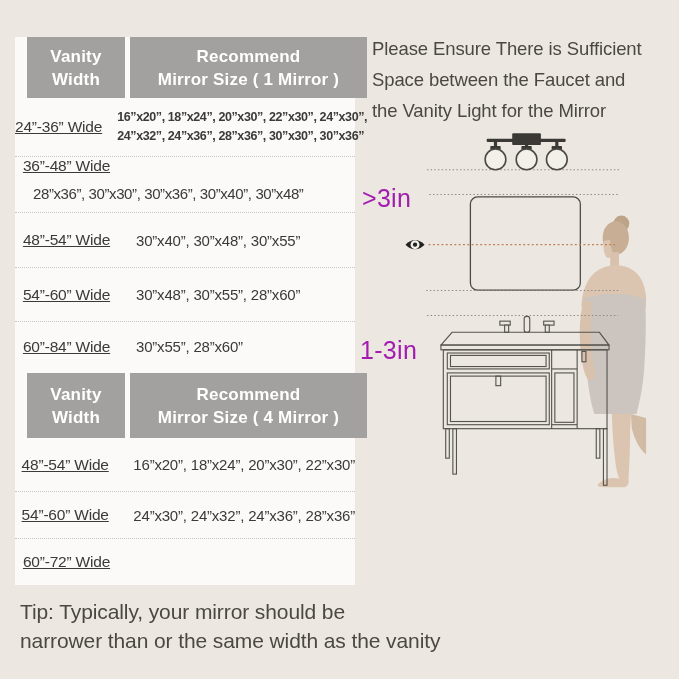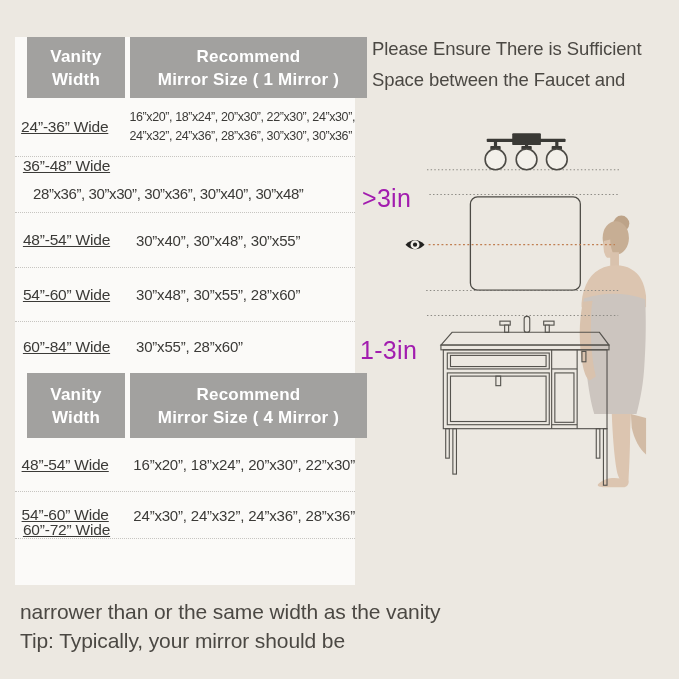--- a/index.html
+++ b/index.html
@@ -12,25 +12,25 @@
   .h2{top:336px;height:65px;}
   .th{background:#a2a19f;color:#ffffff;display:flex;flex-direction:column;
       align-items:center;justify-content:center;font-weight:bold;font-size:17px;line-height:23px;
       font-family:"Liberation Sans",sans-serif;letter-spacing:0.2px;}
   .th1{width:98px;}
   .th2{flex:1;}
   .row{position:absolute;left:0;width:340px;display:flex;}
   .sep{border-bottom:1.5px dotted #c7c5c1;box-sizing:border-box;}
   .r1{top:61px;height:59px;} .r2{top:120px;height:56px;flex-direction:column;} .r3{top:176px;height:55px;}
   .r4{top:231px;height:54px;} .r5{top:285px;height:49px;}
-  .r6{top:401px;height:54px;} .r7{top:455px;height:47px;} .r8{top:484px;height:46px;flex-direction:column;}
+  .r6{top:401px;height:54px;} .r7{top:455px;height:47px;} .r8{top:502px;height:46px;}
   .cell-w{width:103px;display:flex;align-items:center;justify-content:center;
           font-size:15.5px;letter-spacing:-0.2px;white-space:nowrap;text-decoration:underline;}
   .cell-s{flex:1;display:flex;align-items:center;padding-left:18px;white-space:nowrap;}
-  .cell-s.two{flex-direction:column;align-items:flex-start;justify-content:center;line-height:19px;padding-left:15px;}
+  .cell-s.two{flex-direction:column;align-items:flex-start;justify-content:center;line-height:19px;padding-left:15px;font-weight:bold;}
   .v-xs{font-size:12.5px;letter-spacing:-0.4px;}
   .v-s{font-size:15px;letter-spacing:-0.4px;}
   .v-s2{font-size:13px;letter-spacing:-0.4px;}
   .v-m{font-size:15px;letter-spacing:-0.2px;}
   
   .note{position:absolute;left:372px;top:33px;font-size:18.5px;line-height:31px;
         color:#4b4843;letter-spacing:-0.1px;white-space:nowrap;}
   .gap-label{position:absolute;font-size:25px;color:#a21caf;letter-spacing:0.3px;white-space:nowrap;}
   .gap-top{left:362px;top:184px;}
   .gap-bottom{left:360px;top:336px;}
@@ -100,20 +100,21 @@
       <div class="cell-s v-m">24”x30”, 24”x32”, 24”x36”, 28”x36”</div>
     </div>
     <div class="row r8">
       <div class="cell-w">60”-72” Wide</div>
     </div>
   </div>
 
   <div class="note">
     <div>Please Ensure There is Sufficient</div>
     <div>Space between the Faucet and</div>
+    <div>the Vanity Light for the Mirror</div>
   </div>
 
   <svg class="diagram-svg" width="324" height="470" viewBox="355 120 324 590" xmlns="http://www.w3.org/2000/svg">
 
     <g stroke="#8c8a84" stroke-width="1.3" stroke-dasharray="1.8 2.8">
       <line x1="404" y1="182.5" x2="646" y2="182.5"></line>
       <line x1="407" y1="213.5" x2="646" y2="213.5"></line>
     </g>
 
     <rect x="458.5" y="216.5" width="138" height="117" rx="9" fill="none" stroke="#4c4a45" stroke-width="1.6"></rect>
@@ -187,17 +188,17 @@
       <circle cx="490" cy="169.5" r="13" fill="#f3f0ea" stroke="#4c4a45" stroke-width="2"></circle>
       <circle cx="529" cy="169.5" r="13" fill="#f3f0ea" stroke="#4c4a45" stroke-width="2"></circle>
       <circle cx="567" cy="169.5" r="13" fill="#f3f0ea" stroke="#4c4a45" stroke-width="2"></circle>
     </g>
   </svg>
 
   <div class="gap-label gap-top">&gt;3in</div>
   <div class="gap-label gap-bottom">1-3in</div>
 
   <div class="tip">
+    <div>Tip: Typically, your mirror should be</div>
     <div>narrower than or the same width as the vanity</div>
-    <div>Tip: Typically, your mirror should be</div>
   </div>
 
 </div>
 
 </body></html>

